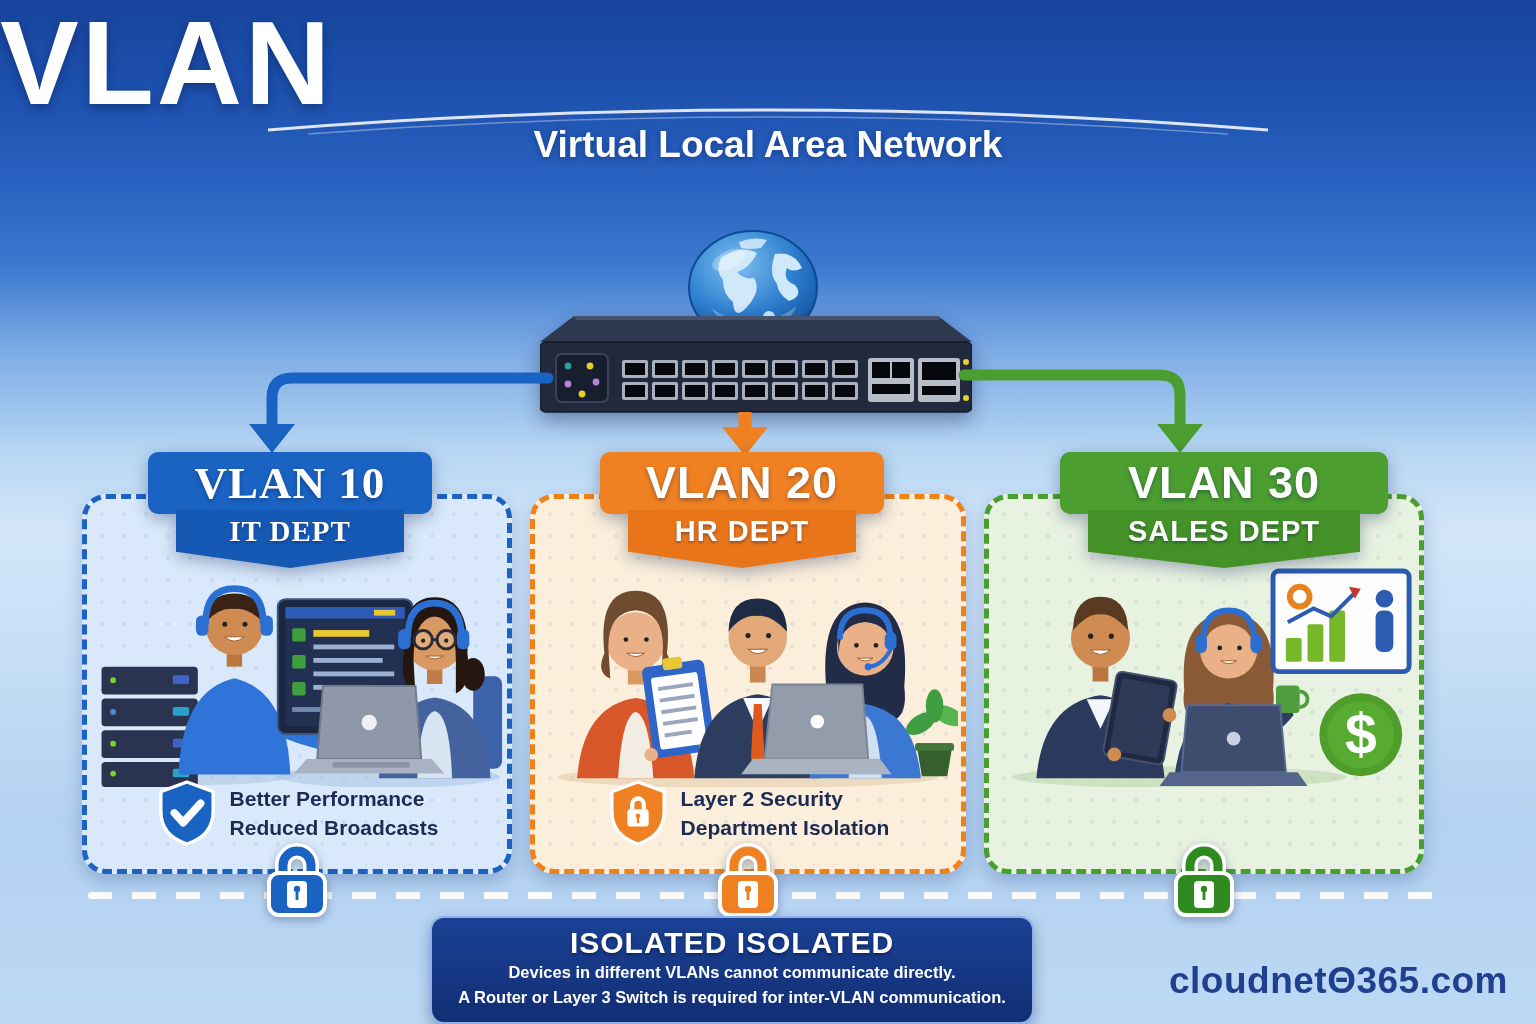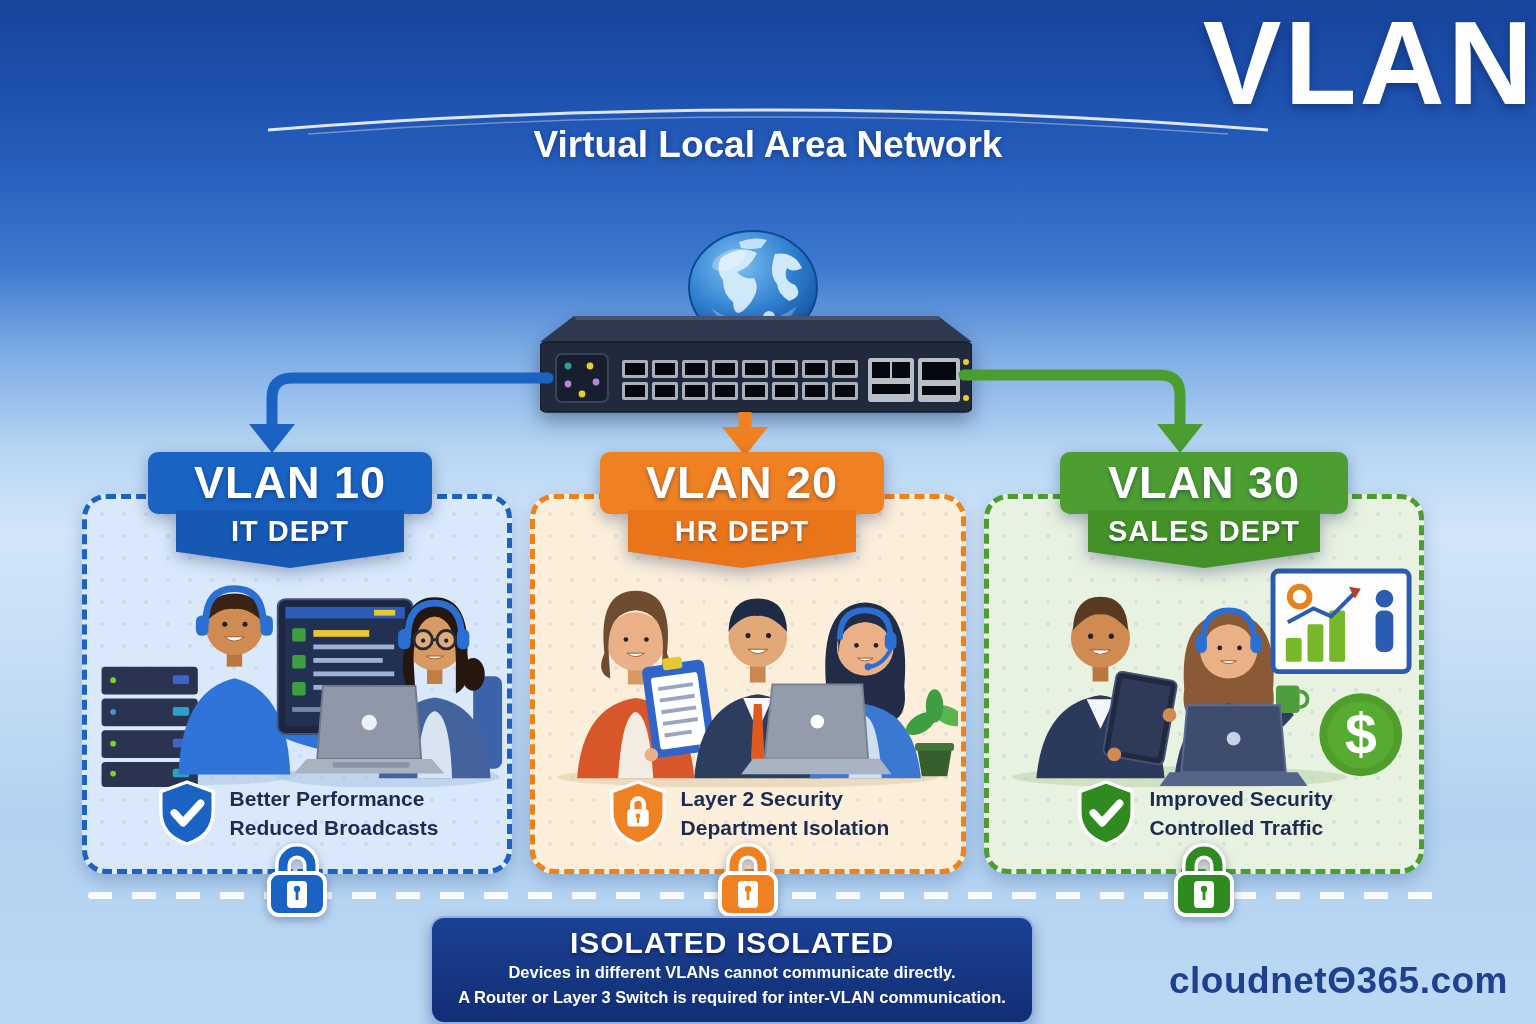--- a/index.html
+++ b/index.html
@@ -4,23 +4,23 @@
 <style>
   * { margin:0; padding:0; box-sizing:border-box; }
   html,body { width:1536px; height:1024px; }
   body { font-family:"Liberation Sans", sans-serif; }
 
   .stage { position:relative; width:1536px; height:1024px; overflow:hidden;
     background:linear-gradient(180deg,#17449c 0%,#1d51ae 9%,#2a62c1 18%,#3d79d0 26%,
       #7bAAe4 34%,#b6d6f3 44%,#d3e6fa 52%,#c6def6 64%,#b3d2f1 80%,#bcd8f4 100%); }
 
   
-  .title { position:absolute; top:4px; left:0; width:100%; text-align:right;
+  .title { position:absolute; top:4px; left:0; width:100%; text-align:left;
     font-size:118px; line-height:1; font-weight:800; letter-spacing:3px; color:#ffffff;
-    text-shadow:0 4px 10px rgba(8,28,80,.45);padding-left:47px; }
+    text-shadow:0 4px 10px rgba(8,28,80,.45); }
   .swoosh { position:absolute; left:268px; top:102px; }
   .subtitle { position:absolute; top:124px; left:0; width:100%; text-align:center;
     font-size:37px; font-weight:700; color:#ffffff; text-shadow:0 2px 6px rgba(8,28,80,.45); }
   .desc { position:absolute; left:320px; top:174px; width:816px; padding:11px 10px 12px;
     background:rgba(235,242,250,.93); border-radius:10px; text-align:center;
     box-shadow:0 4px 12px rgba(20,40,90,.25); }
   .desc div { font-size:19px; font-weight:700; color:#1c2b5e; line-height:1.45; letter-spacing:-.2px; }
 
   
   .globe { position:absolute; left:683px; top:228px; }
@@ -28,21 +28,21 @@
   .flowlines { position:absolute; left:0; top:0; pointer-events:none; z-index:3; }
 
   
   .banner { position:absolute; top:452px; z-index:4; filter:drop-shadow(0 5px 8px rgba(15,35,90,.35)); }
   .banner-main { height:62px; border-radius:10px; display:flex; align-items:center; justify-content:center;
     font-size:45px; font-weight:800; color:#fff; letter-spacing:1px; text-shadow:0 2px 4px rgba(10,25,70,.4); }
   .banner-sub { position:absolute; left:28px; right:28px; top:58px; height:58px;
     clip-path:polygon(0 0,100% 0,100% 72%,50% 100%,0 72%); display:flex; justify-content:center;
     padding-top:5px; font-size:29px; font-weight:800; color:#fff; letter-spacing:1px;
     text-shadow:0 2px 3px rgba(10,25,70,.4); }
-  .b1 { left:148px; width:284px; } .b2 { left:600px; width:284px; } .b3 { left:1060px; width:288px; }
+  .b1 { left:148px; width:284px;font-family:Liberation Serif, serif; } .b2 { left:600px; width:284px; } .b3 { left:1060px; width:328px; }
   .b1 .banner-main { background:#1a63c2; } .b1 .banner-sub { background:#1559b4; }
   .b2 .banner-main { background:#f08122; } .b2 .banner-sub { background:#e8751a; }
   .b3 .banner-main { background:#4c9e31; } .b3 .banner-sub { background:#439127; }
 
   
   .panel { position:absolute; top:494px; height:380px; border-radius:24px; z-index:2;
     box-shadow:0 8px 18px rgba(25,55,120,.25); }
   .p1 { left:82px;  width:430px; background:#d9e9fb; border:5px dashed #1b62c2; }
   .p2 { left:530px; width:436px; background:#fbeedb; border:5px dashed #ef8119; }
   .p3 { left:984px; width:440px; background:#e8f2e1; border:5px dashed #4a9e2f; }
@@ -410,30 +410,20 @@
         <polygon points="362,22 374,24 368,34" fill="#c0392b"></polygon>
         <circle cx="398" cy="34" r="9" fill="#2b5cb0"></circle>
         <rect x="389" y="46" width="18" height="42" rx="7" fill="#2b5cb0"></rect>
       </g>
       <g>
         <circle cx="374" cy="172" r="42" fill="#4f9e2c"></circle>
         <circle cx="374" cy="172" r="34" fill="#57ab31"></circle>
         <text x="374" y="192" text-anchor="middle" font-size="58" font-weight="bold" fill="#ffffff">$</text>
       </g>
     </svg>
-    <div class="feature">
-      <svg width="62" height="68" viewBox="0 0 64 70">
-        <path d="M32 3 L59 13 V33 C59 51 48 62 32 67 C16 62 5 51 5 33 V13 Z" fill="#2f8a1f" stroke="#ffffff" stroke-width="3.5" stroke-linejoin="round"></path>
-        <path d="M19 35 L28 45 L46 25" stroke="#ffffff" stroke-width="8" fill="none" stroke-linecap="round" stroke-linejoin="round"></path>
-      </svg>
-      <div class="feature-text">
-        <div>Improved Security</div>
-        <div>Controlled Traffic</div>
-      </div>
-    </div>
     <svg class="lock" width="82" height="78" viewBox="0 0 80 78">
       <path d="M26 40 V26 a14 14 0 0 1 28 0 V40" fill="none" stroke="#ffffff" stroke-width="16" stroke-linecap="round"></path>
       <path d="M26 40 V26 a14 14 0 0 1 28 0 V40" fill="none" stroke="#2f8a1f" stroke-width="9" stroke-linecap="round"></path>
       <rect x="12" y="34" width="56" height="42" rx="10" fill="#2f8a1f" stroke="#ffffff" stroke-width="4"></rect>
       <rect x="30" y="42" width="20" height="27" rx="4" fill="#ffffff"></rect>
       <circle cx="40" cy="50" r="3.2" fill="#2f8a1f"></circle>
         <rect x="38.6" y="52" width="2.8" height="9" fill="#2f8a1f"></rect>
     </svg>
   </div>
 

